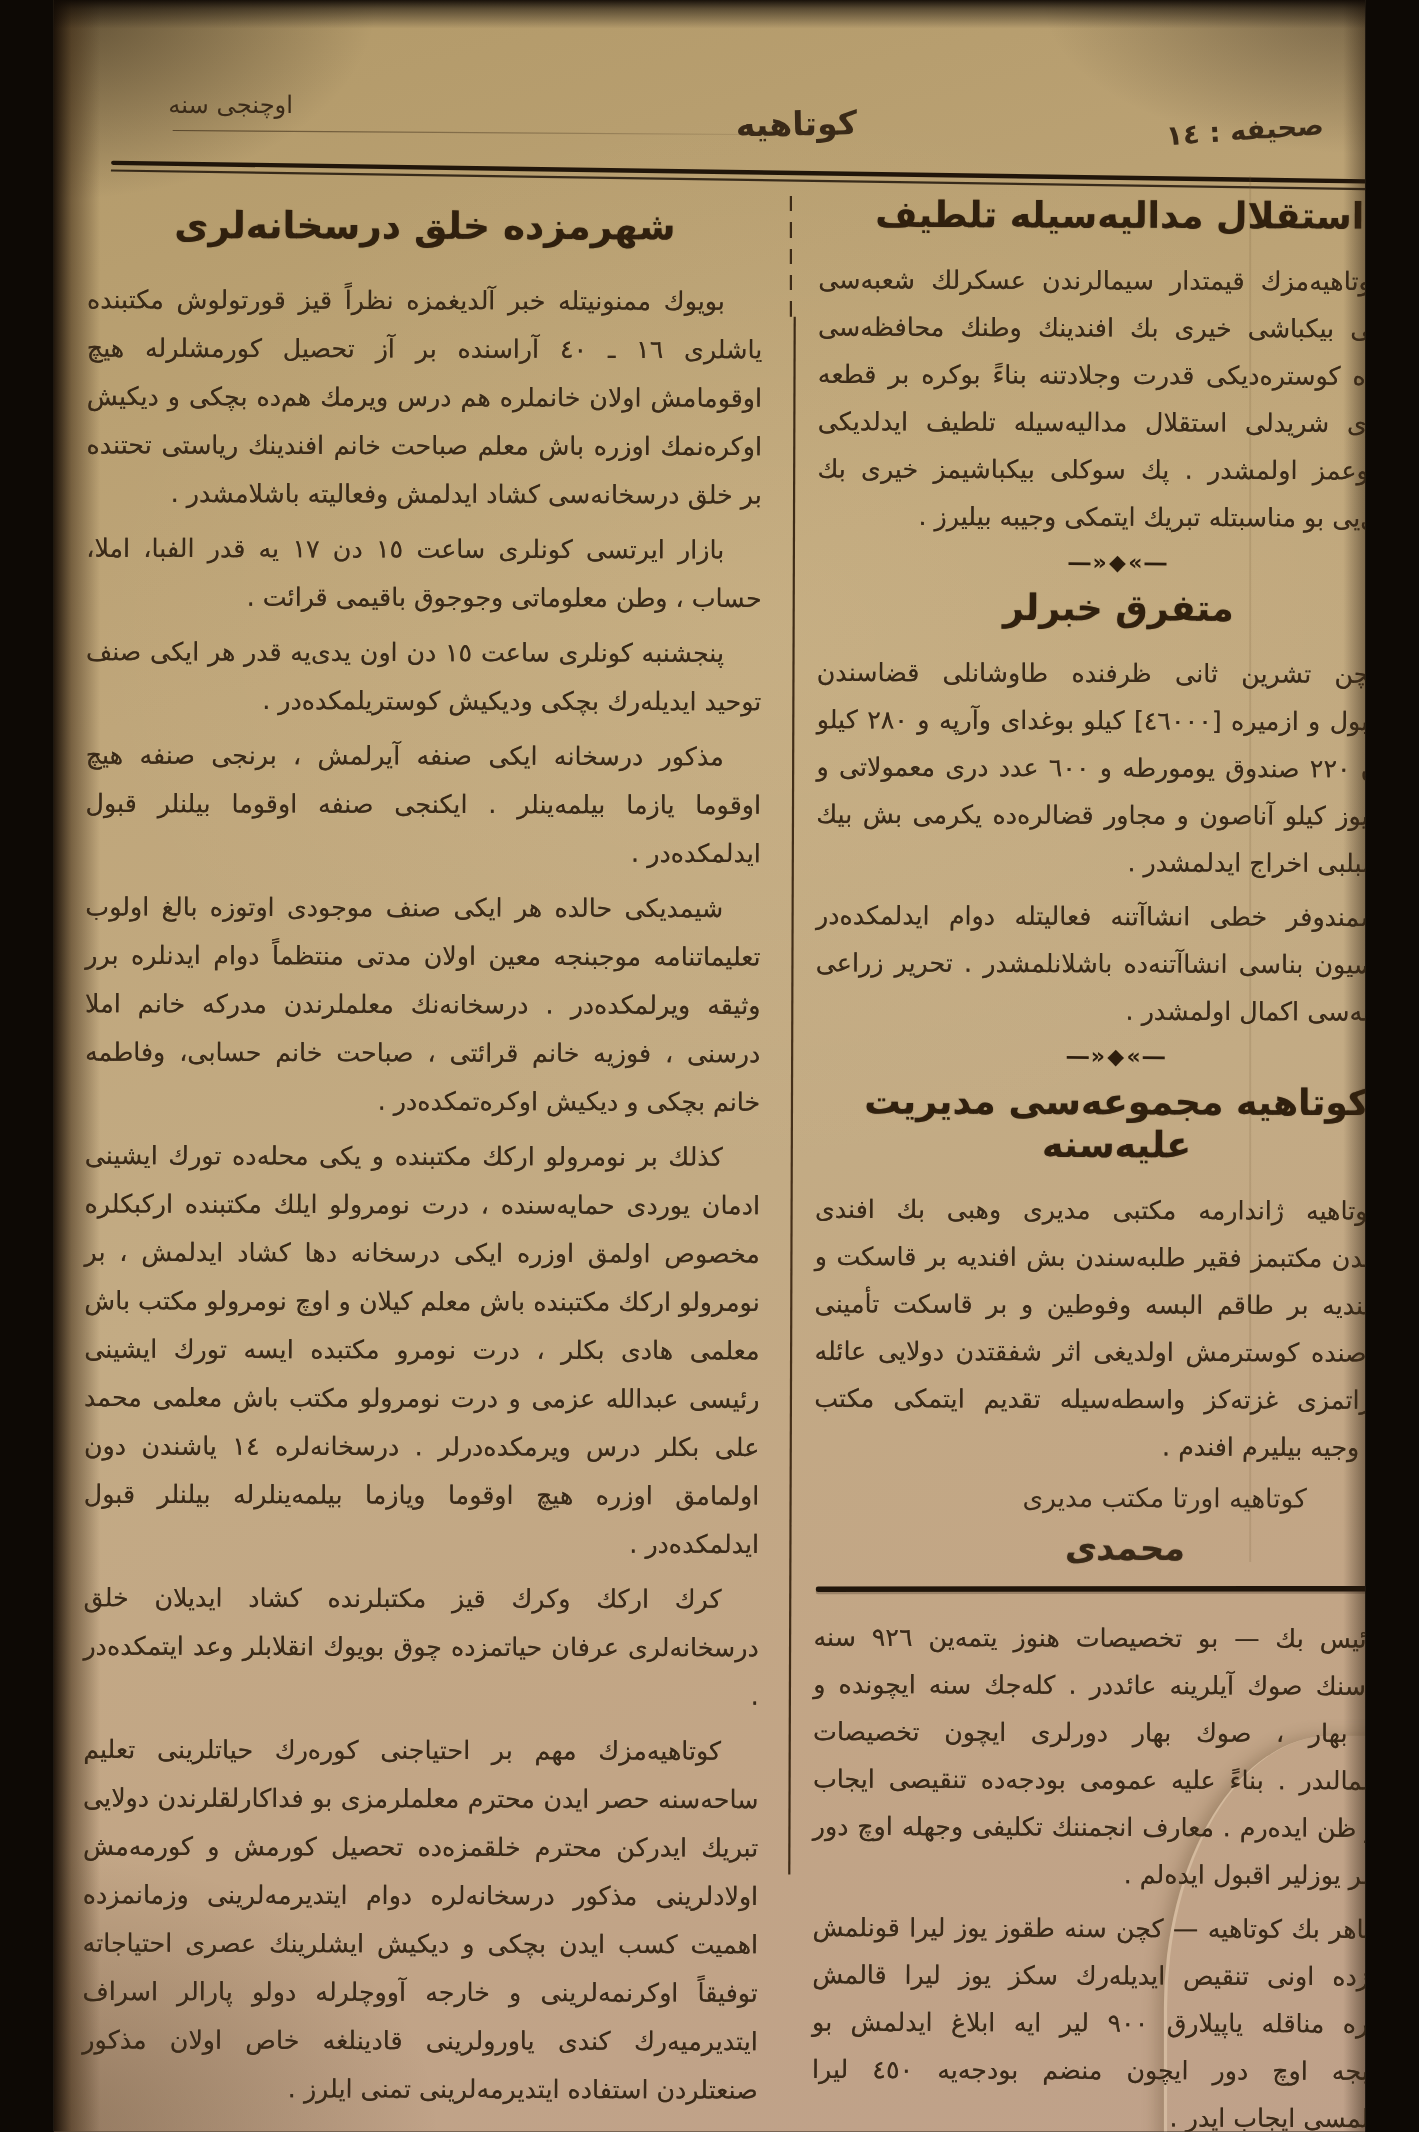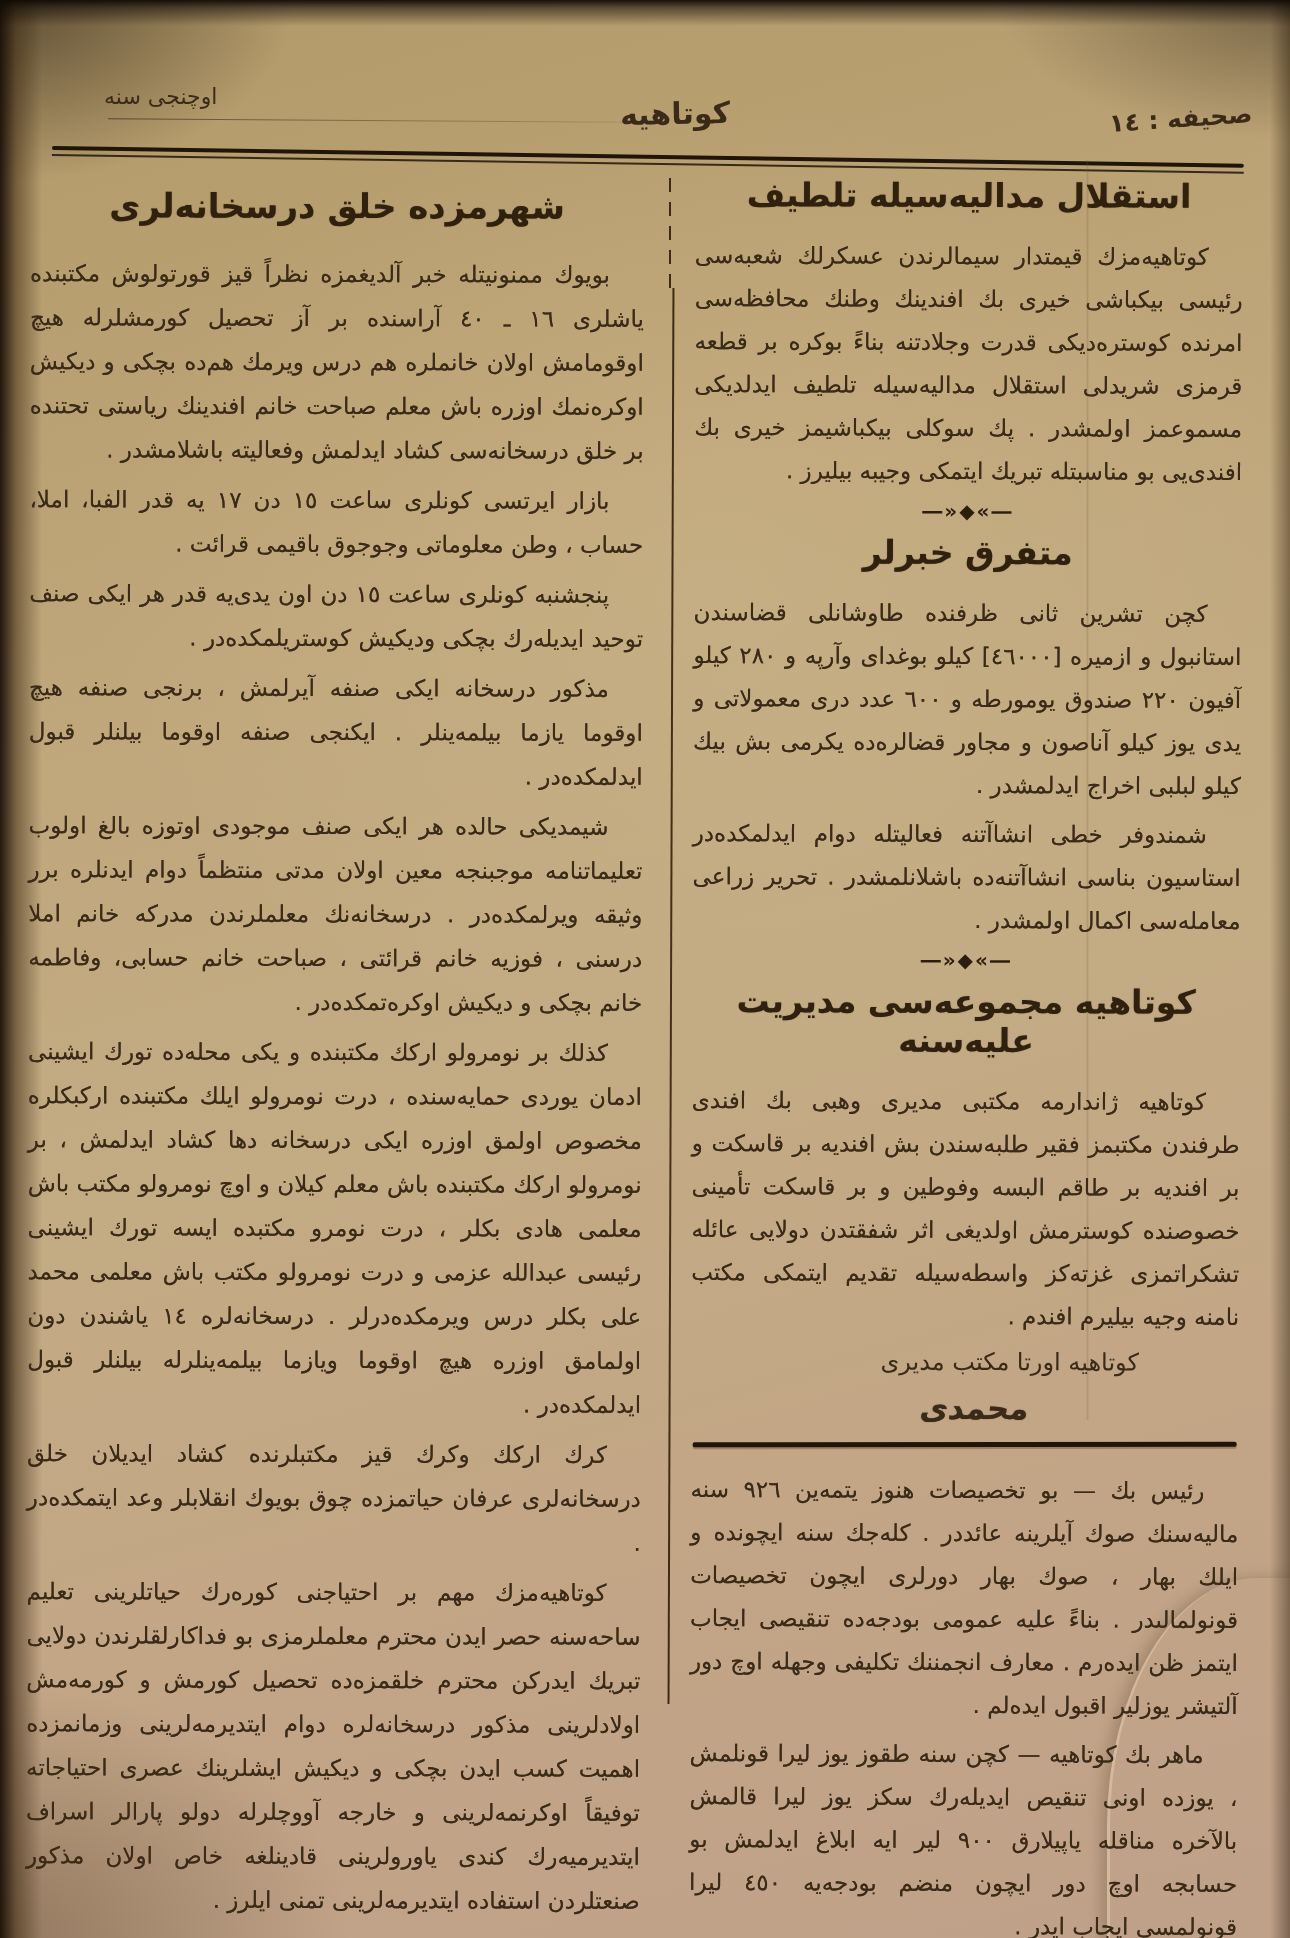--- a/index.html
+++ b/index.html
@@ -1,18 +1,18 @@
 <!DOCTYPE html>
 <html lang="ota" dir="rtl"><head>
 <meta charset="utf-8">
 <style>
   html,body{margin:0;padding:0;background:#0d0905;}
   .page{
     position:relative;
-    width:1290px;height:1938px;
+    width:1192px;height:1938px;
     margin:0 auto;
     overflow:hidden;
     font-family:"DejaVu Sans",sans-serif;
     color:#3a2a18;
     background:
       linear-gradient(180deg, rgba(16,10,5,.95) 0px, rgba(16,10,5,.55) 8px, rgba(16,10,5,0) 26px),
       linear-gradient(90deg, rgba(26,16,7,.95) 0px, rgba(62,42,20,.55) 16px, rgba(62,42,20,0) 42px),
       linear-gradient(270deg, rgba(40,26,12,.45) 0px, rgba(40,26,12,0) 20px),
       radial-gradient(420px 260px at 0% 0%, rgba(20,12,5,.55), rgba(20,12,5,0) 70%),
       radial-gradient(420px 200px at 100% 0%, rgba(20,12,5,.4), rgba(20,12,5,0) 70%),

